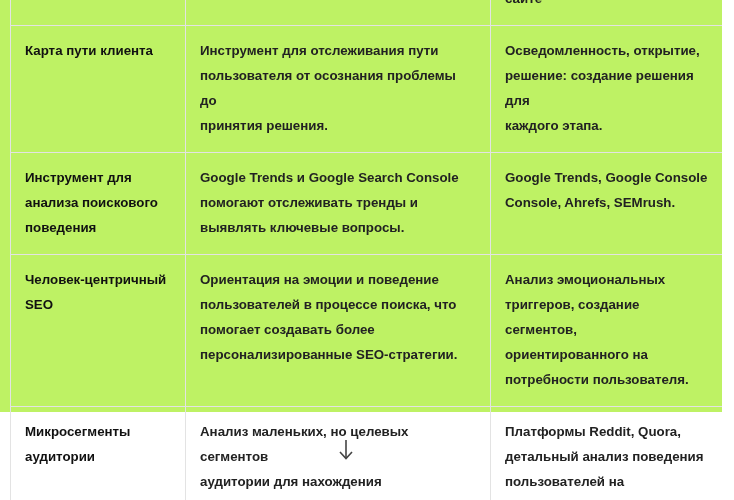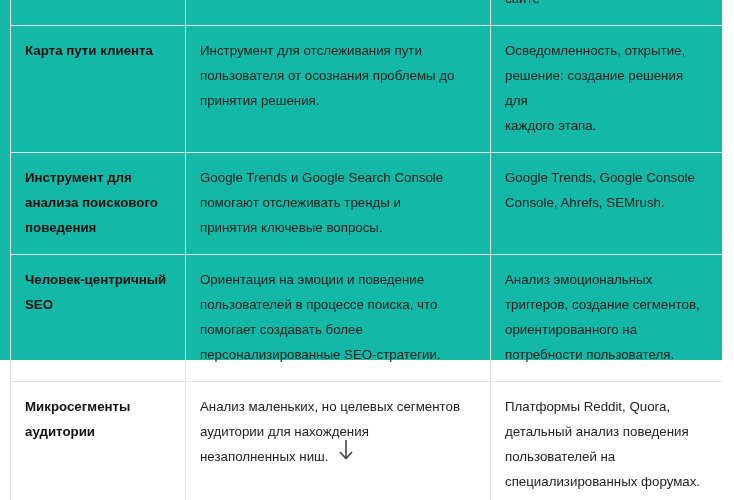--- a/index.html
+++ b/index.html
@@ -10,22 +10,22 @@
   body {
     width: 734px;
     height: 500px;
     overflow: hidden;
     font-family: "Liberation Sans", sans-serif;
     color: #1a1a1a;
   }
   .page {
     position: relative;
     width: 734px;
-    height: 360px;
-    background: #14b8a6;
+    height: 412px;
+    background: #bef264;
   }
   .table-wrap {
     position: absolute;
     left: 10px;
     top: -26px;
     width: 712px;
   }
   table.doc-table {
     border-collapse: collapse;
     width: 712px;
@@ -34,20 +34,21 @@
   table.doc-table col.c1 { width: 175px; }
   table.doc-table col.c2 { width: 305px; }
   table.doc-table col.c3 { width: 232px; }
   table.doc-table td {
     border: 1px solid #e3e3e3;
     vertical-align: top;
     padding: 12px 14px 14px 14px;
     font-size: 13.3px;
     line-height: 25px;
     color: #222222;
+    font-weight: bold;
   }
   table.doc-table td.col-term {
     font-weight: bold;
     color: #111111;
   }
   table.doc-table tr.row-top td {
     border-top: none;
   }
   .cell-text {
     display: block;
@@ -118,21 +119,21 @@
         </tr>
         <tr>
           <td class="col-term">
               <span class="cell-text">Инструмент для
 анализа поискового
 поведения</span>
             </td>
           <td class="col-desc">
               <span class="cell-text">Google Trends и Google Search Console
 помогают отслеживать тренды и
-принятия ключевые вопросы.</span>
+выявлять ключевые вопросы.</span>
             </td>
           <td class="col-app">
               <span class="cell-text">Google Trends, Google Console
 Console, Ahrefs, SEMrush.</span>
             </td>
         </tr>
         <tr>
           <td class="col-term">
               <span class="cell-text">Человек-центричный
 SEO</span>

